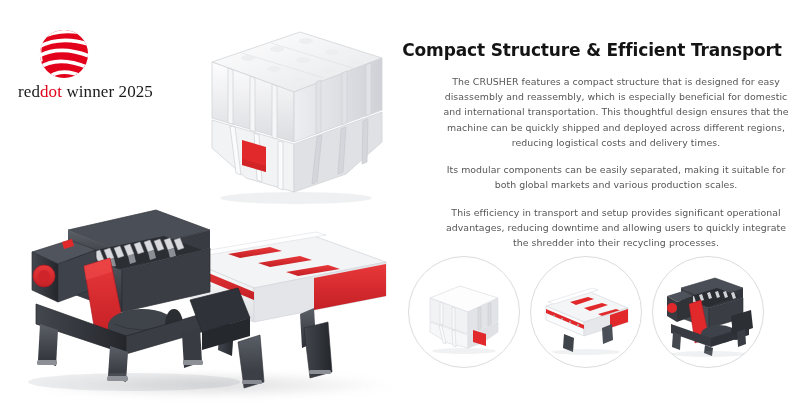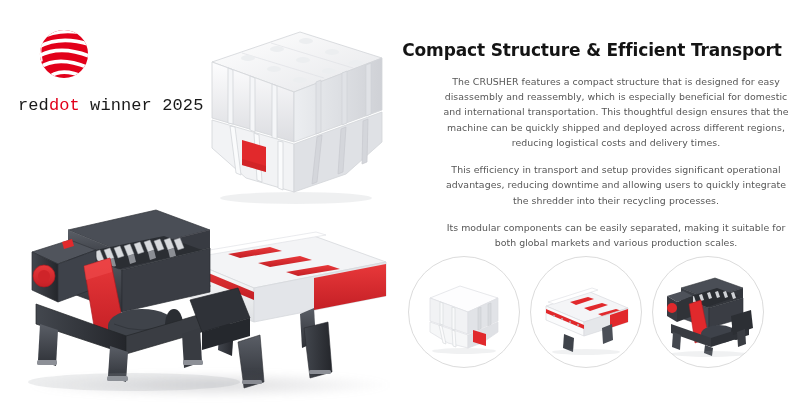--- a/index.html
+++ b/index.html
@@ -8,22 +8,22 @@
     background:#ffffff;
     font-family:"Liberation Sans", sans-serif;
     position:relative;
   }
   .page { position:relative; width:800px; height:413px; background:#fff; }
 
   
   .reddot { position:absolute; left:18px; top:26px; width:170px; }
   .reddot-sphere { width:56px; height:56px; margin-left:18px; position:relative; }
   .reddot-wordmark {
-    margin-top:14px; font-size:17px; letter-spacing:.1px;
-    font-family:Liberation Mono, monospace; white-space:nowrap;
+    font-size:17px; letter-spacing:.1px;
+    font-family:Liberation Serif, serif; white-space:nowrap;
   }
   .rd-red { color:#e2001a; }
   .rd-blk { color:#1a1a1a; }
 
   
   .hero-hopper { position:absolute; left:196px; top:22px; width:196px; height:190px; }
   .hero-machine { position:absolute; left:14px; top:196px; width:380px; height:200px; }
 
   
   .copy { position:absolute; left:392px; top:40px; width:400px; }
@@ -279,22 +279,22 @@
 
       <ellipse cx="120" cy="186" rx="106" ry="9" fill="#9da0a7" opacity=".18"></ellipse>
     </svg>
   </div>
 
   <div class="floor-shadow"></div>
 
   <div class="copy">
     <h1>Compact Structure &amp; Efficient Transport</h1>
     <p>The CRUSHER features a compact structure that is designed for easy disassembly and reassembly, which is especially beneficial for domestic and international transportation. This thoughtful design ensures that the machine can be quickly shipped and deployed across different regions, reducing logistical costs and delivery times.</p>
+    <p>Its modular components can be easily separated, making it suitable for both global markets and various production scales.</p>
     <p>This efficiency in transport and setup provides significant operational advantages, reducing downtime and allowing users to quickly integrate the shredder into their recycling processes.</p>
-    <p>Its modular components can be easily separated, making it suitable for both global markets and various production scales.</p>
   </div>
 
   <div class="thumbs">
 
     <div class="thumb">
       <svg viewBox="0 0 92 92" width="92" height="92">
         <polygon points="12,32 42,20 80,32 50,46" fill="#fdfdfe" stroke="#dcdee2" stroke-width=".7"></polygon>
         <polygon points="12,32 50,46 50,68 12,55" fill="#f1f2f4" stroke="#dcdee2" stroke-width=".7"></polygon>
         <polygon points="50,46 80,32 80,55 50,68" fill="#e1e3e7" stroke="#dcdee2" stroke-width=".7"></polygon>
         <g fill="#f8f9fa" stroke="#d4d6da" stroke-width=".6">

